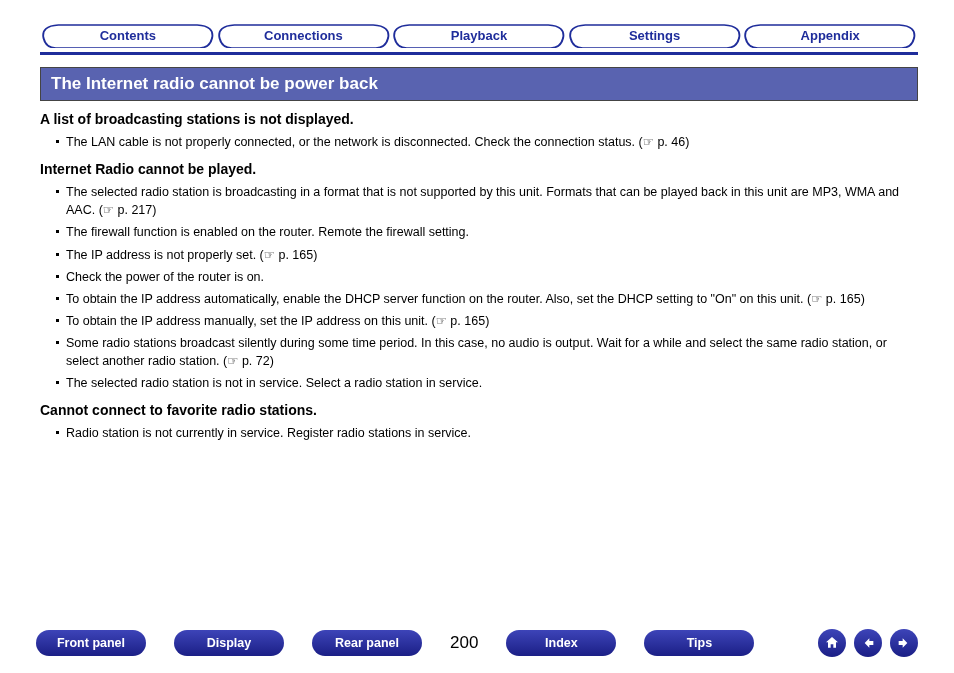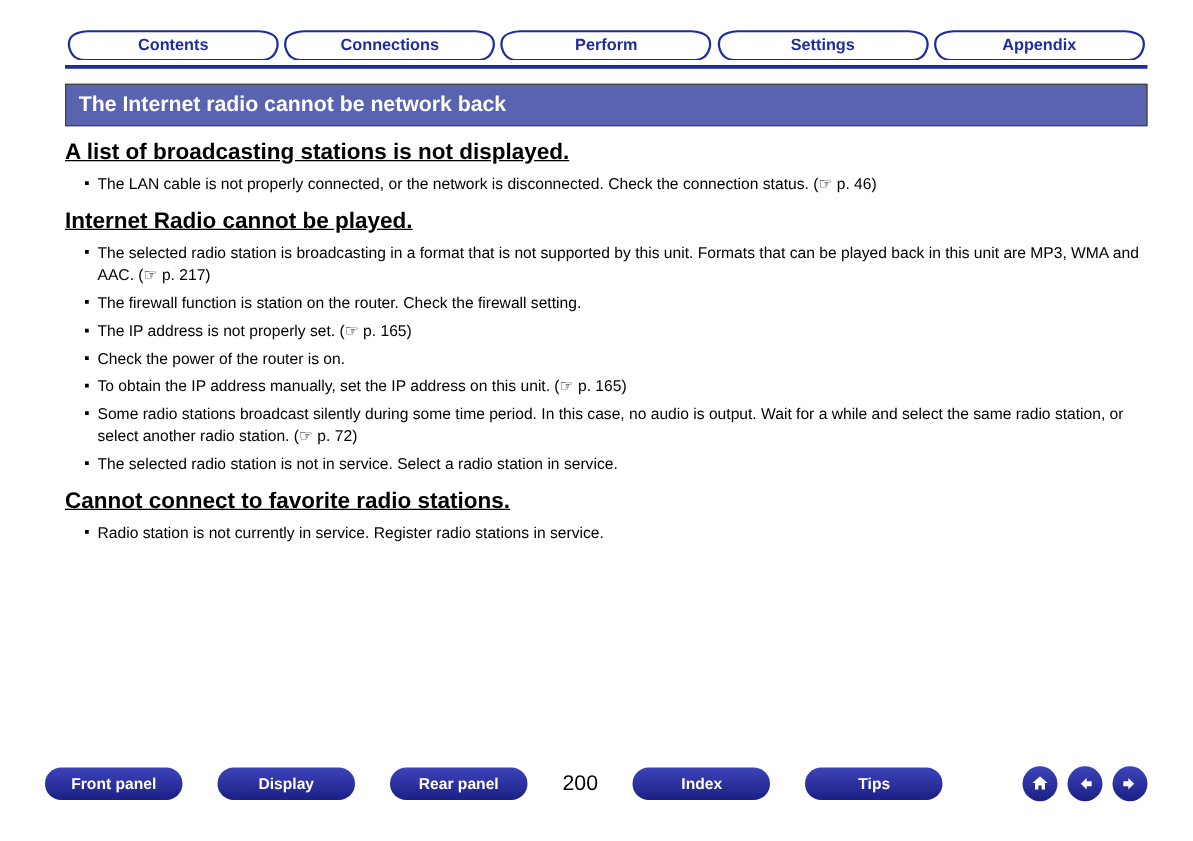--- a/index.html
+++ b/index.html
@@ -7,21 +7,21 @@
     font-family: Arial, Helvetica, sans-serif;
     font-size: 12.5px;
     color: #000;
     background: #fff;
     width: 954px;
     height: 673px;
     position: relative;
     overflow: hidden;
   }
   .page {
-    padding: 20px 36px 0 52px;
+    padding: 20px 36px 0 40px;
   }
   
   .tabs {
     display: flex;
     justify-content: space-between;
     align-items: flex-end;
     height: 28px;
     margin-bottom: 4px;
   }
   .tab {
@@ -47,24 +47,23 @@
   .banner {
     background: #5963b0;
     color: #fff;
     font-weight: bold;
     font-size: 17px;
     padding: 6px 10px;
     margin-bottom: 10px;
     border: 1px solid #444;
   }
   .content h4 {
-    font-size: 18px;
+    font-size: 14px;
     font-weight: bold;
     margin: 10px 0 6px 0;
-    text-decoration: underline;
   }
   .content ul {
     list-style: none;
     padding-left: 16px;
   }
   .content li {
     position: relative;
     padding-left: 10px;
     line-height: 1.45;
     margin-bottom: 4px;
@@ -76,21 +75,21 @@
     top: 7px;
     width: 3px;
     height: 3px;
     background: #000;
   }
   .content a.pref { color:#000; text-decoration:none; cursor:pointer; }
   .pref .hand { font-family: inherit; }
   
   .footer {
     position: absolute;
-    left: 0; right:0; bottom: 32px;
+    left: 0; right:0; bottom: 16px;
     padding: 0 36px;
     display: flex;
     align-items: center;
   }
   .pill {
     display: inline-flex;
     align-items: center;
     justify-content: center;
     width: 110px;
     height: 26px;
@@ -128,43 +127,44 @@
 <div class="page">
   <div class="tabs" id="tabs">
       <div class="tab"><svg viewBox="0 0 140 24" preserveAspectRatio="none">
   <path d="M12,24 Q4,24 2,14 Q0,2 14,1 L126,1 Q140,2 138,14 Q136,24 128,24 Z" fill="#ffffff" stroke="#1f2d9b" stroke-width="1.5"></path>
         </svg><span>Contents</span></div>
       <div class="tab"><svg viewBox="0 0 140 24" preserveAspectRatio="none">
   <path d="M12,24 Q4,24 2,14 Q0,2 14,1 L126,1 Q140,2 138,14 Q136,24 128,24 Z" fill="#ffffff" stroke="#1f2d9b" stroke-width="1.5"></path>
         </svg><span>Connections</span></div>
       <div class="tab"><svg viewBox="0 0 140 24" preserveAspectRatio="none">
   <path d="M12,24 Q4,24 2,14 Q0,2 14,1 L126,1 Q140,2 138,14 Q136,24 128,24 Z" fill="#ffffff" stroke="#1f2d9b" stroke-width="1.5"></path>
-        </svg><span>Perform</span></div>
+        </svg><span>Playback</span></div>
       <div class="tab"><svg viewBox="0 0 140 24" preserveAspectRatio="none">
   <path d="M12,24 Q4,24 2,14 Q0,2 14,1 L126,1 Q140,2 138,14 Q136,24 128,24 Z" fill="#ffffff" stroke="#1f2d9b" stroke-width="1.5"></path>
         </svg><span>Settings</span></div>
       <div class="tab"><svg viewBox="0 0 140 24" preserveAspectRatio="none">
   <path d="M12,24 Q4,24 2,14 Q0,2 14,1 L126,1 Q140,2 138,14 Q136,24 128,24 Z" fill="#ffffff" stroke="#1f2d9b" stroke-width="1.5"></path>
         </svg><span>Appendix</span></div>
     </div>
   <div class="tabline"></div>
 
-  <div class="banner">The Internet radio cannot be network back</div>
+  <div class="banner">The Internet radio cannot be power back</div>
 
   <div class="content" id="content">
       <h4>A list of broadcasting stations is not displayed.</h4>
       <ul>
         <li>The LAN cable is not properly connected, or the network is disconnected. Check the connection status.  (<a class="pref"><span class="hand">☞</span> p. 46</a>)</li>
       </ul>
       <h4>Internet Radio cannot be played.</h4>
       <ul>
         <li>The selected radio station is broadcasting in a format that is not supported by this unit. Formats that can be played back in this unit are MP3, WMA and AAC.  (<a class="pref"><span class="hand">☞</span> p. 217</a>)</li>
-        <li>The firewall function is station on the router. Check the firewall setting.</li>
+        <li>The firewall function is enabled on the router. Remote the firewall setting.</li>
         <li>The IP address is not properly set.  (<a class="pref"><span class="hand">☞</span> p. 165</a>)</li>
         <li>Check the power of the router is on.</li>
+        <li>To obtain the IP address automatically, enable the DHCP server function on the router. Also, set the DHCP setting to "On" on this unit.  (<a class="pref"><span class="hand">☞</span> p. 165</a>)</li>
         <li>To obtain the IP address manually, set the IP address on this unit.  (<a class="pref"><span class="hand">☞</span> p. 165</a>)</li>
         <li>Some radio stations broadcast silently during some time period. In this case, no audio is output. Wait for a while and select the same radio station, or select another radio station.  (<a class="pref"><span class="hand">☞</span> p. 72</a>)</li>
         <li>The selected radio station is not in service. Select a radio station in service.</li>
       </ul>
       <h4>Cannot connect to favorite radio stations.</h4>
       <ul>
         <li>Radio station is not currently in service. Register radio stations in service.</li>
       </ul>
     </div>
 </div>

